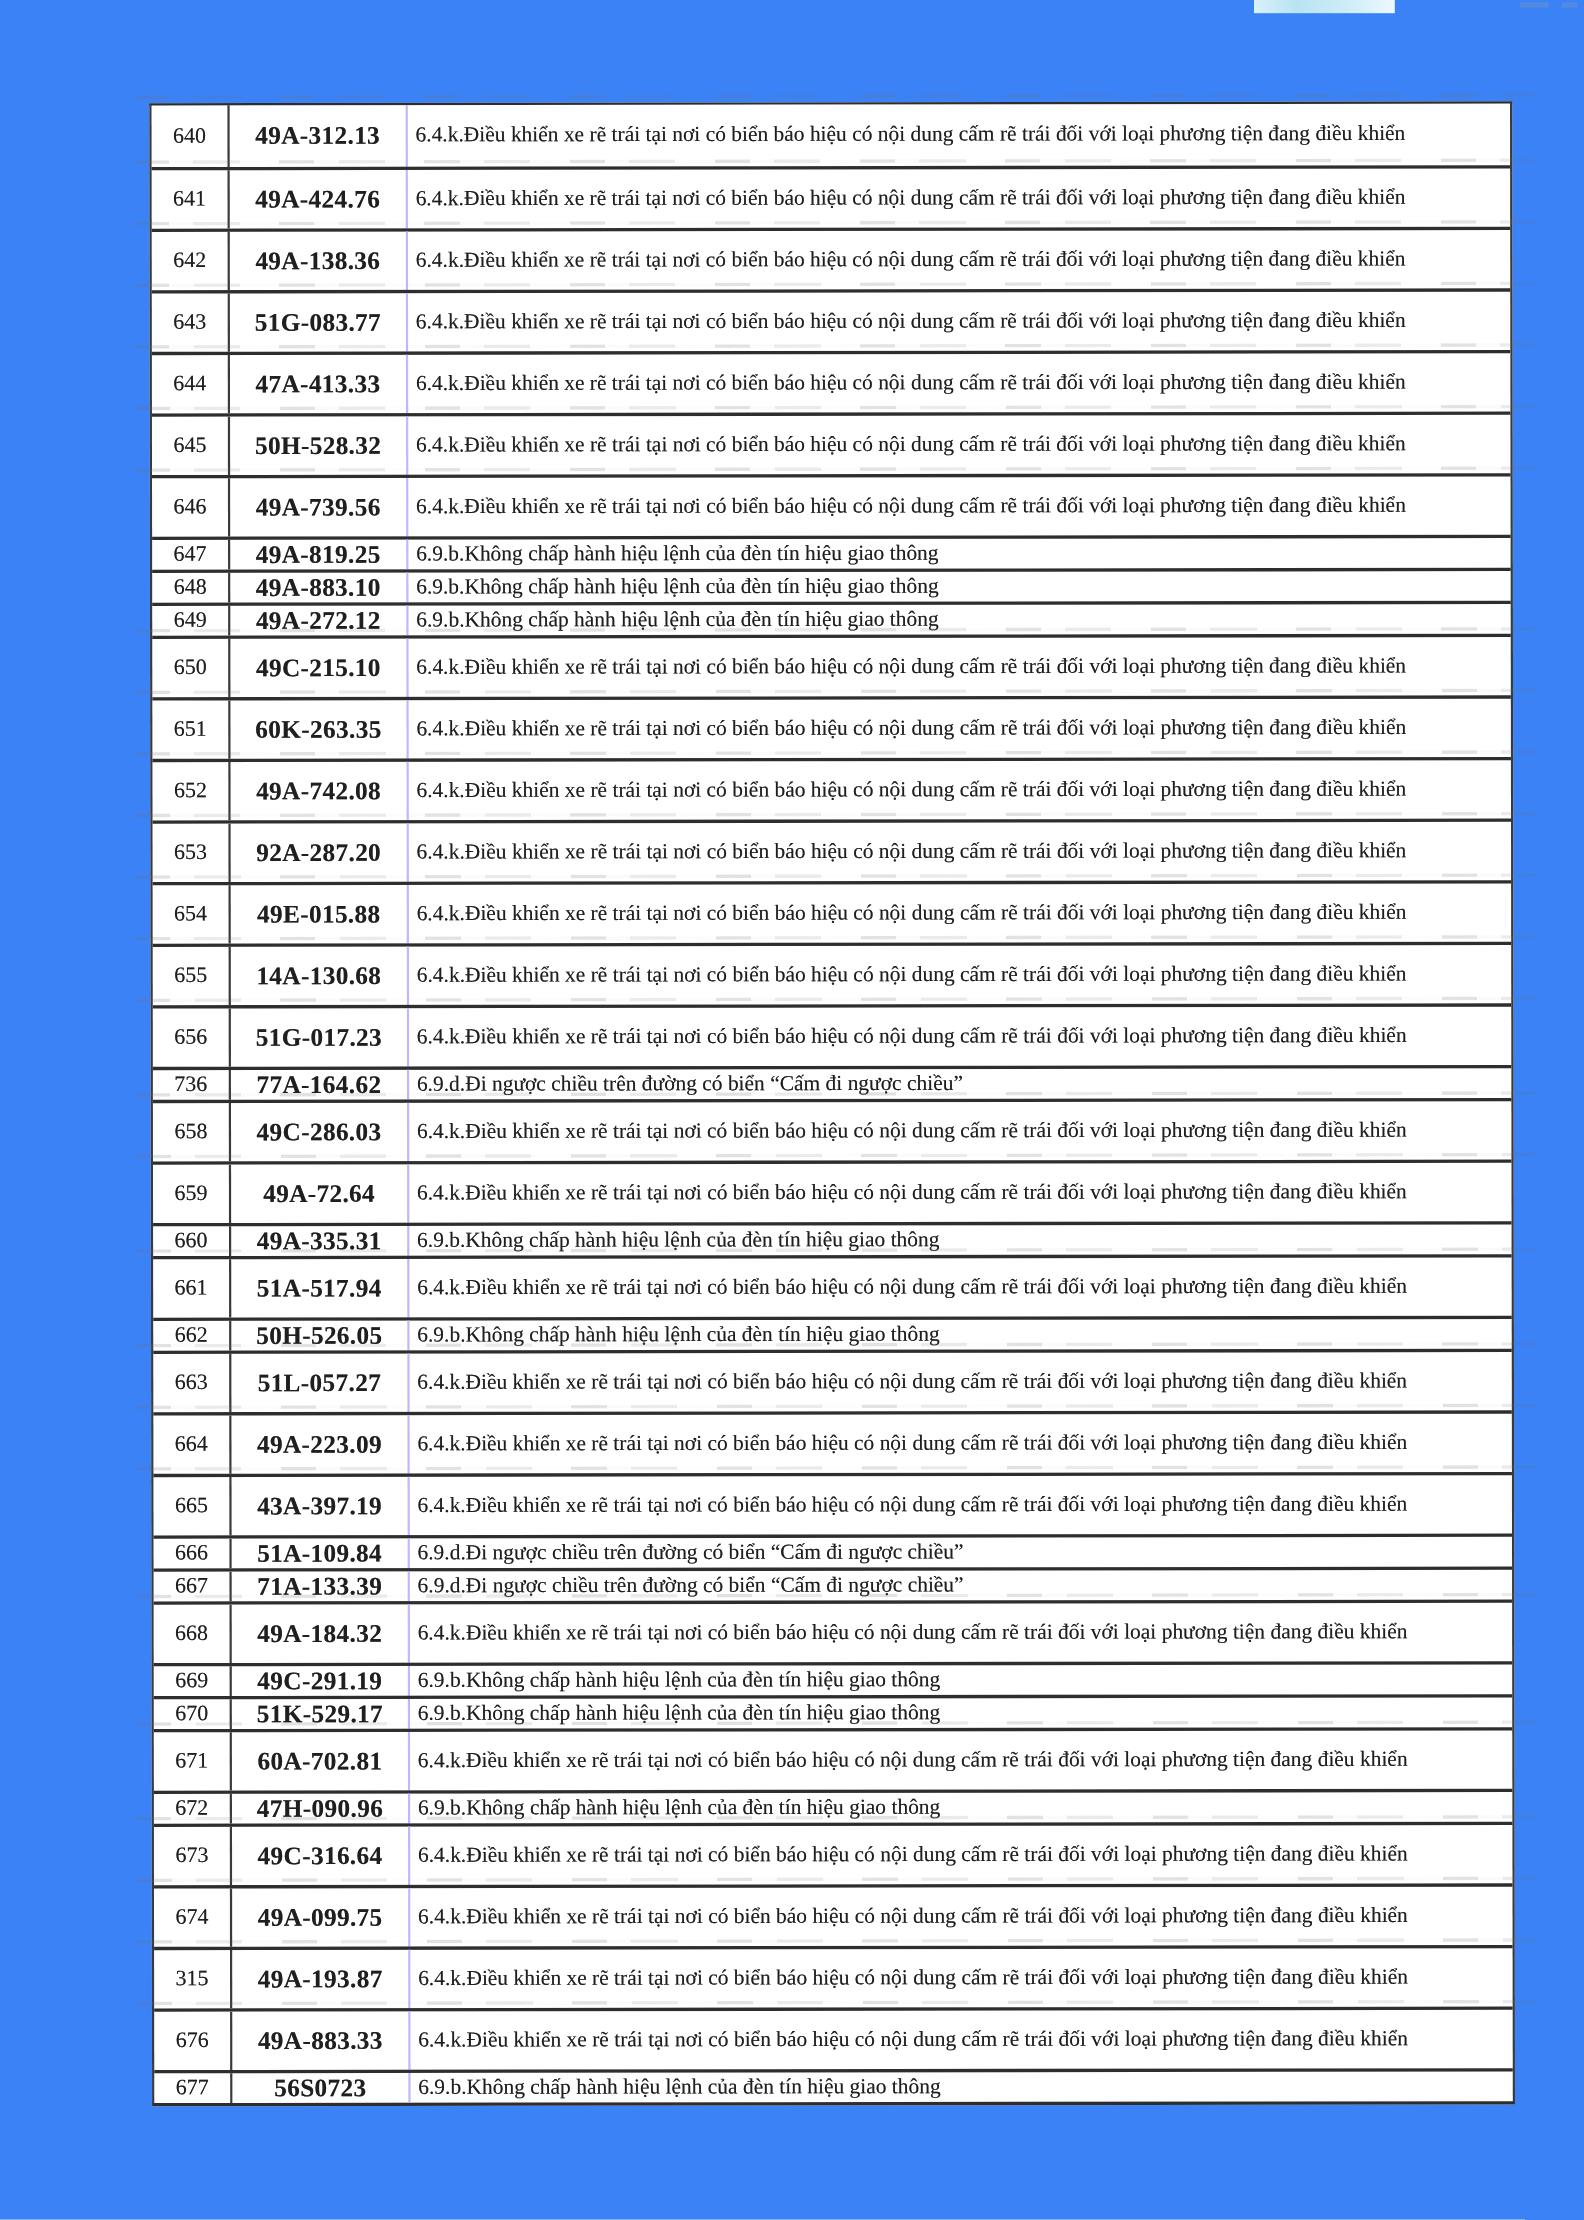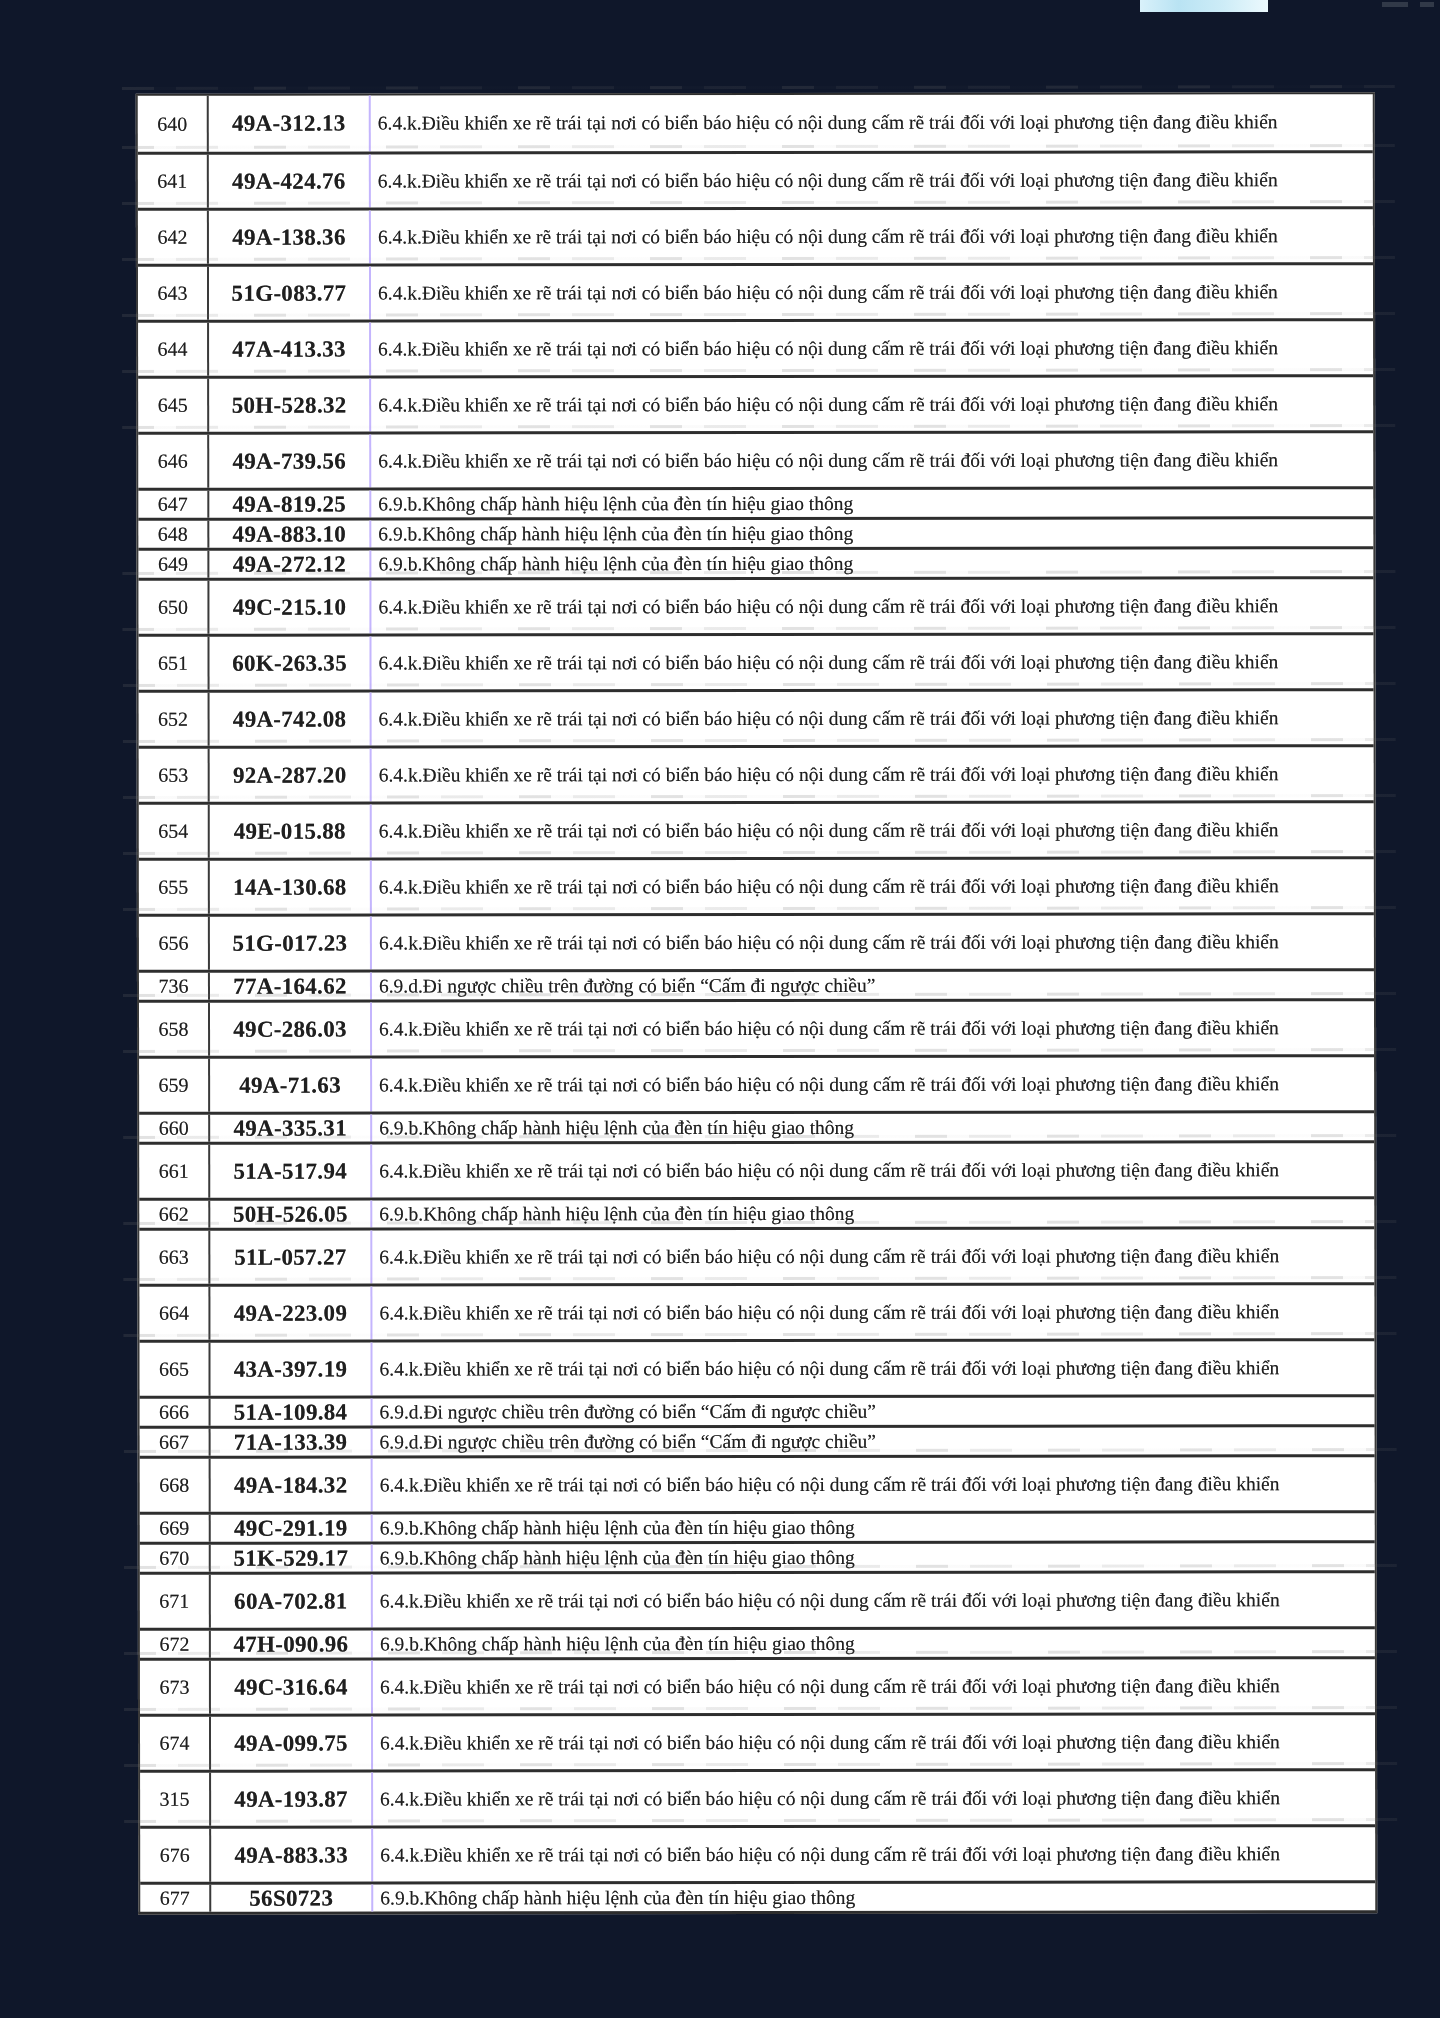--- a/index.html
+++ b/index.html
@@ -10,21 +10,21 @@
   body {
     width: 1440px;
     height: 2018px;
     overflow: hidden;
     font-family: "Liberation Serif", serif;
   }
   .page {
     position: relative;
     width: 1440px;
     height: 2018px;
-    background: #0f172a;
+    background: #3b82f6;
   }
   
   .scan-mark {
     position: absolute;
     top: 0;
     left: 1140px;
     width: 128px;
     height: 12px;
     background: linear-gradient(90deg, #d9f1fa 0%, #b9e3f3 30%, #cdecf7 65%, #ecf9fd 100%);
   }
@@ -221,21 +221,21 @@
   </div>
 
   <div class="row tall">
     <div class="cell cell-no">658</div>
     <div class="cell cell-plate">49C-286.03</div>
     <div class="cell cell-desc">6.4.k.Điều khiển xe rẽ trái tại nơi có biển báo hiệu có nội dung cấm rẽ trái đối với loại phương tiện đang điều khiển</div>
   </div>
 
   <div class="row tall">
     <div class="cell cell-no">659</div>
-    <div class="cell cell-plate">49A-71.63</div>
+    <div class="cell cell-plate">49A-72.64</div>
     <div class="cell cell-desc">6.4.k.Điều khiển xe rẽ trái tại nơi có biển báo hiệu có nội dung cấm rẽ trái đối với loại phương tiện đang điều khiển</div>
   </div>
 
   <div class="row short">
     <div class="cell cell-no">660</div>
     <div class="cell cell-plate">49A-335.31</div>
     <div class="cell cell-desc">6.9.b.Không chấp hành hiệu lệnh của đèn tín hiệu giao thông</div>
   </div>
 
   <div class="row tall">

